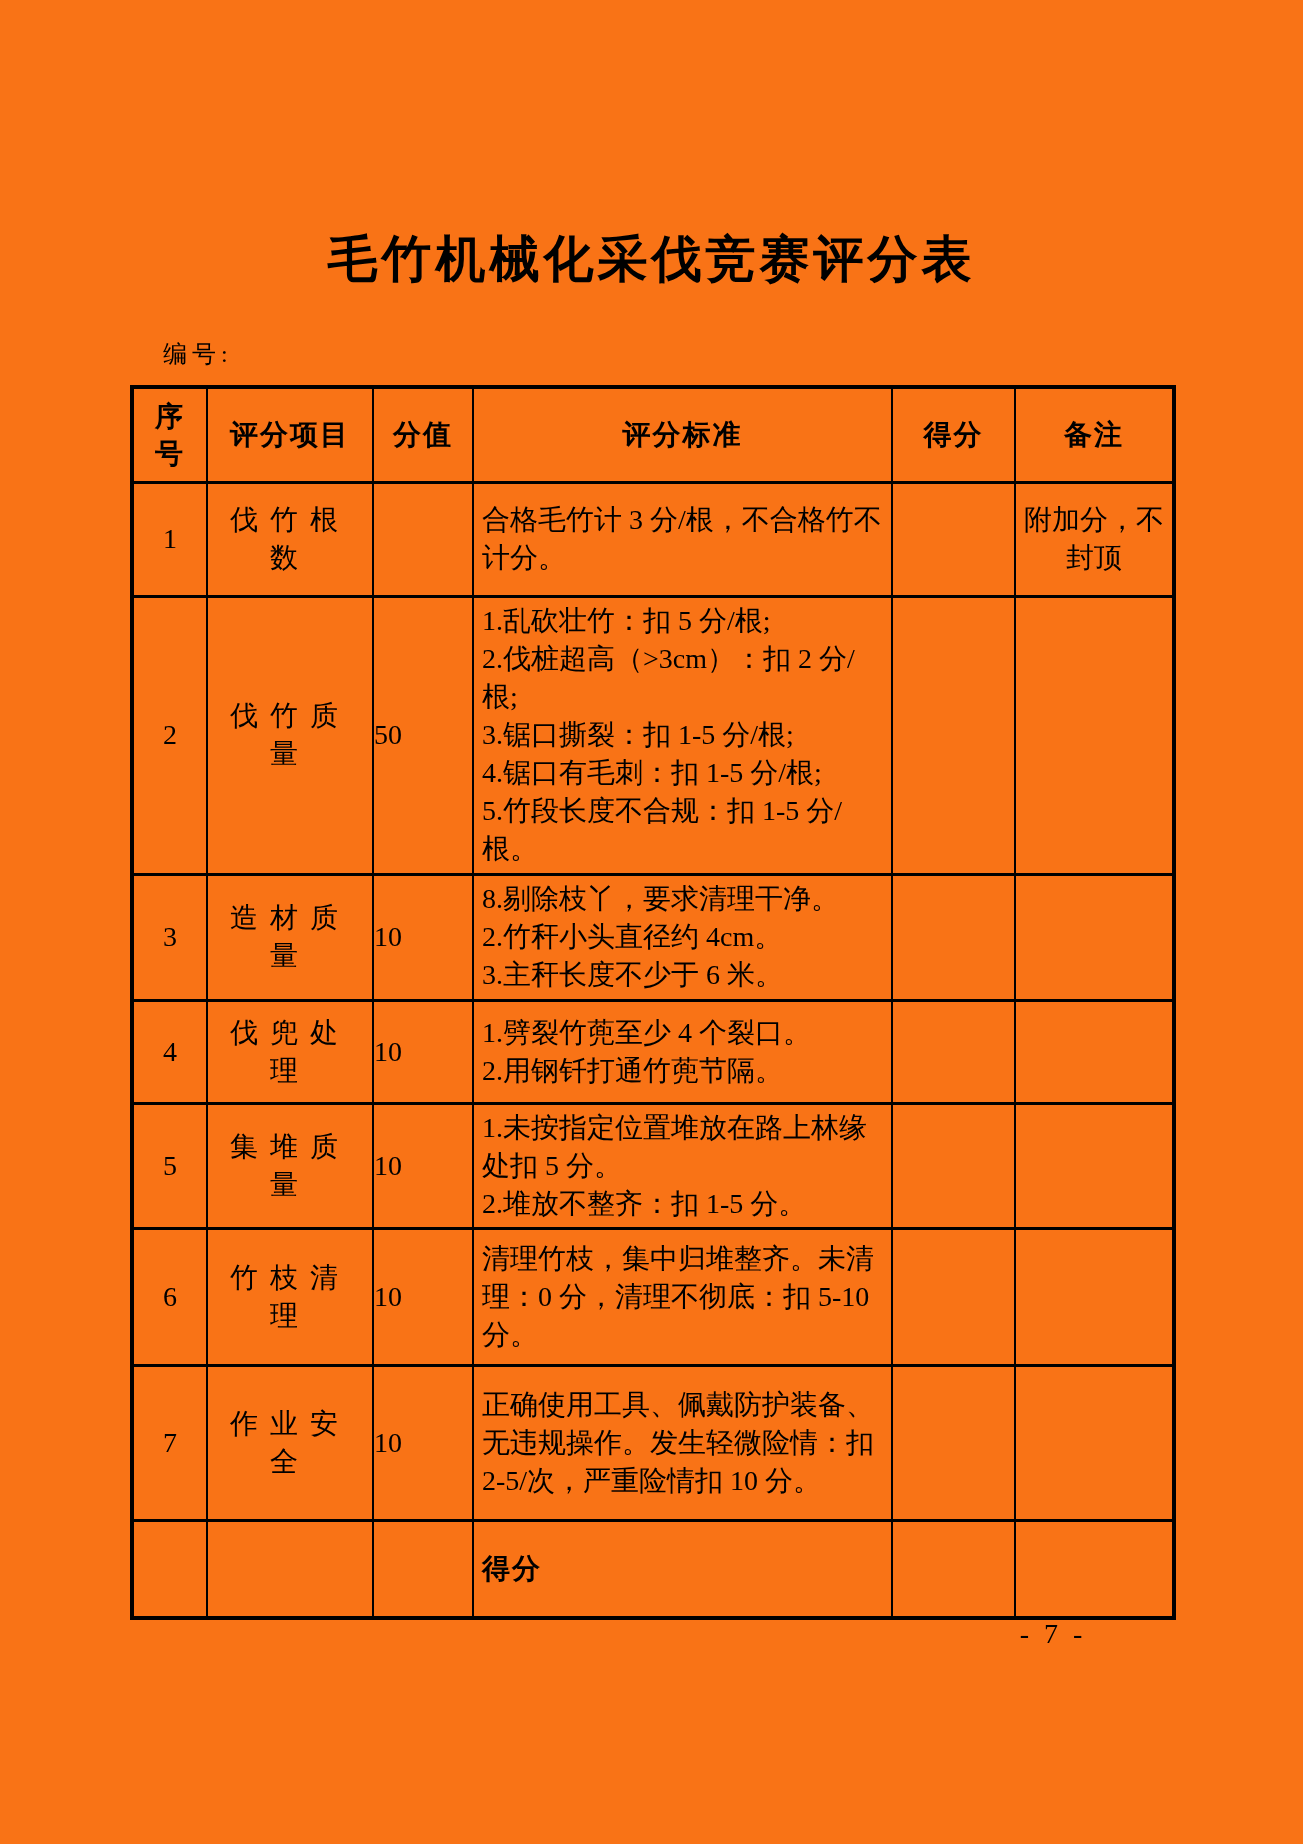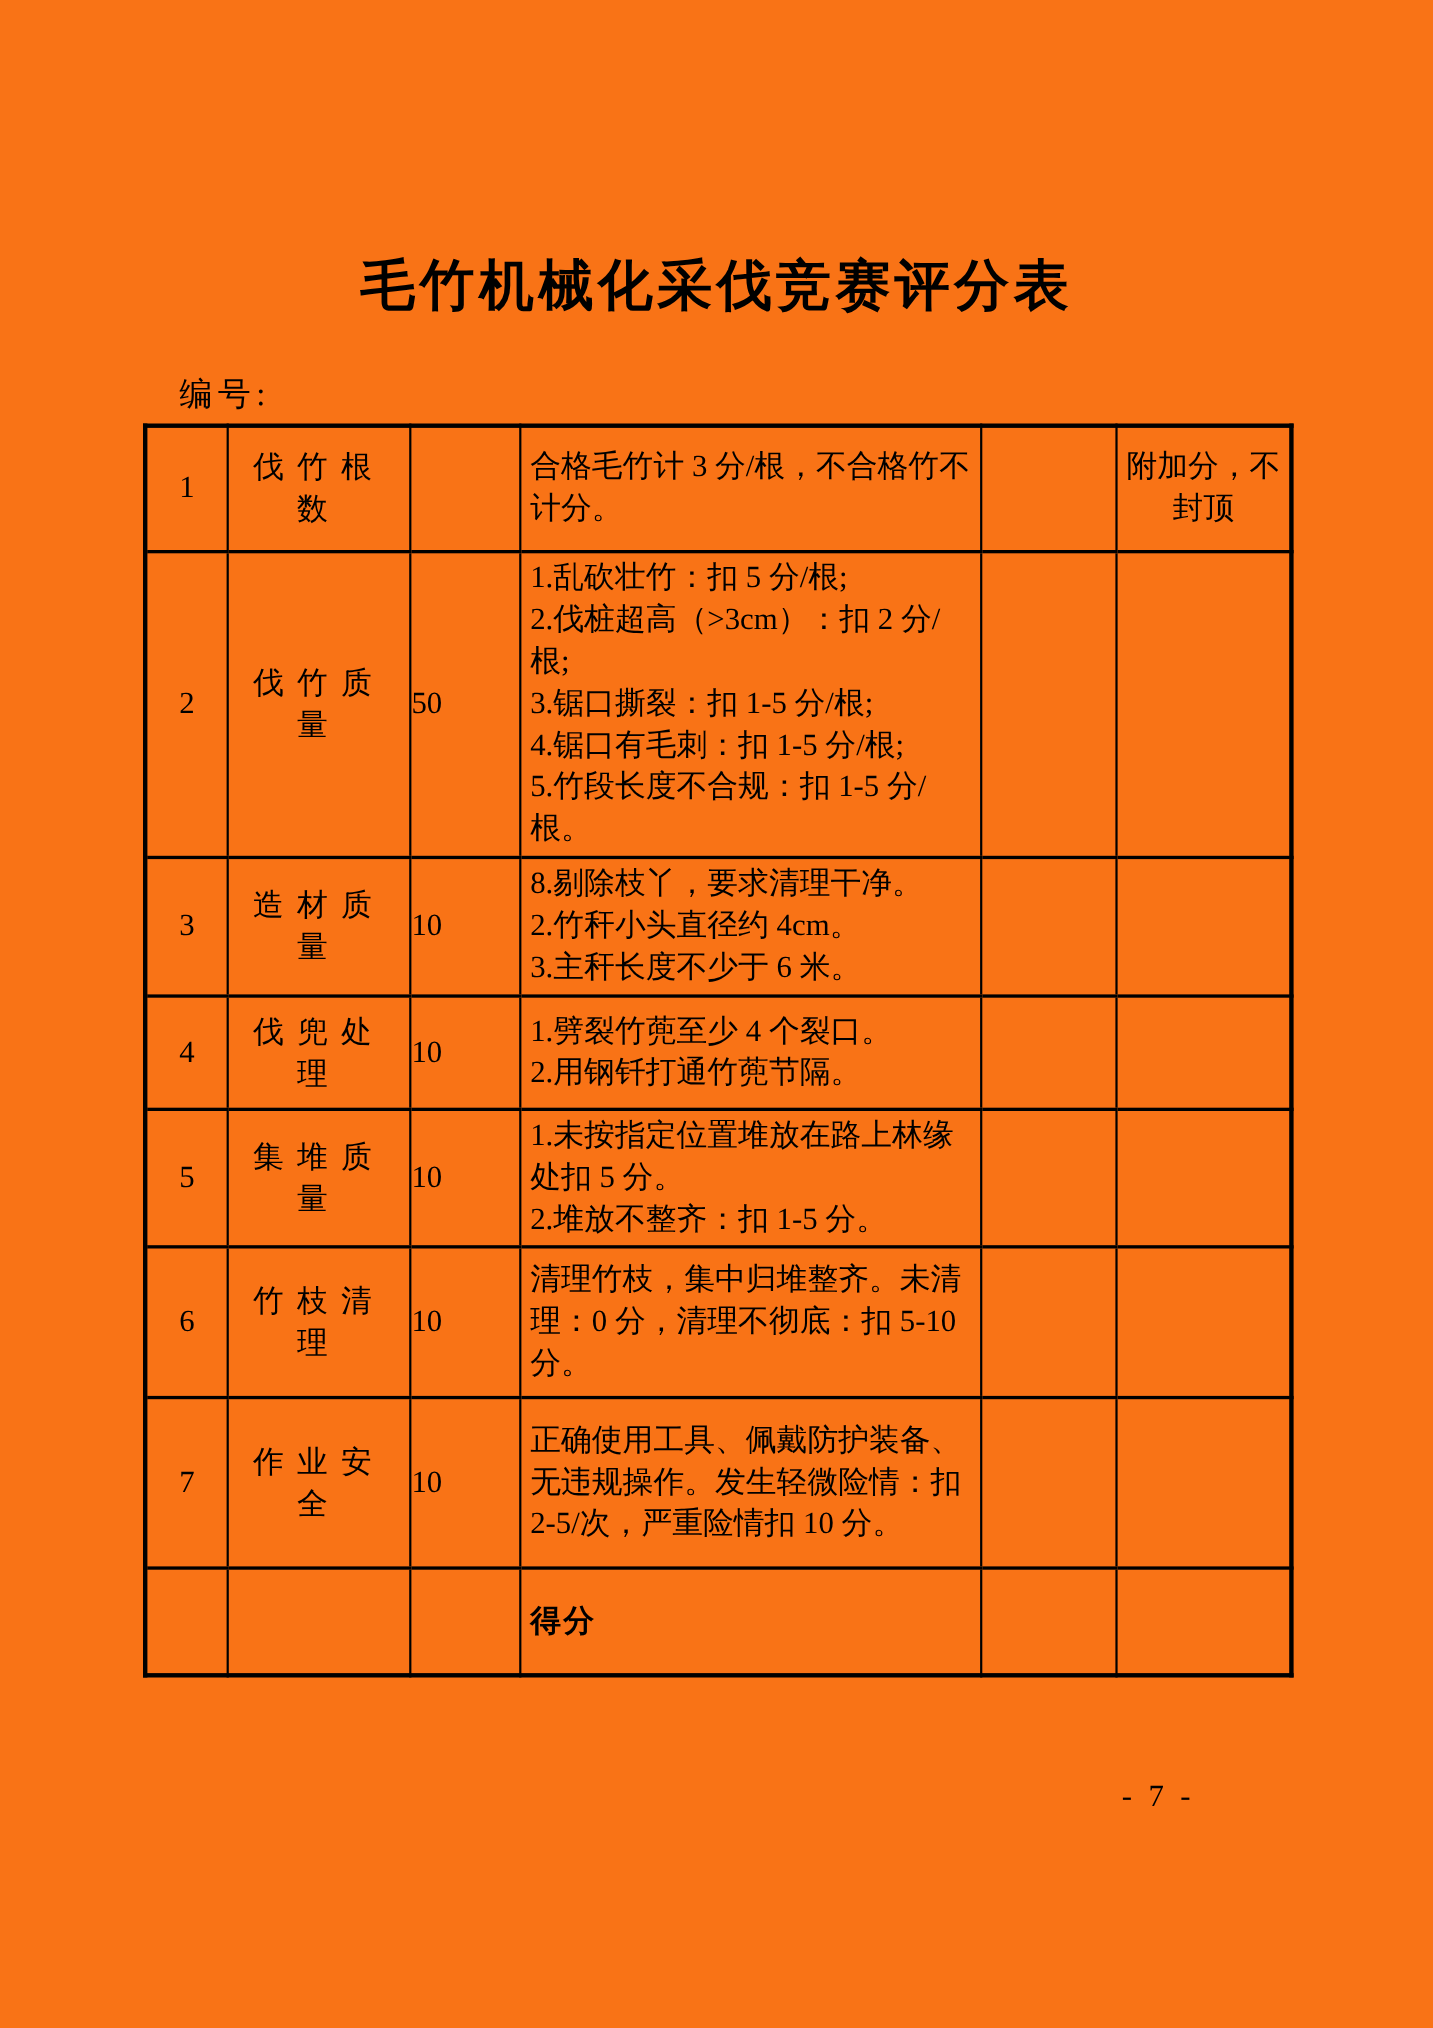--- a/index.html
+++ b/index.html
@@ -11,21 +11,21 @@
     overflow:hidden;
   }
   .title{
     position:absolute;top:226px;left:0;width:100%;
     text-align:center;
     font-size:50px;font-weight:bold;letter-spacing:4px;
     font-family:"Liberation Serif","DejaVu Serif",serif;
   }
   .serial{
     position:absolute;top:338px;left:163px;
-    font-size:30px;letter-spacing:5px;
+    font-size:24px;letter-spacing:5px;
   }
   table.score-table{
     position:absolute;top:385px;left:130px;
     width:1042px;
     border-collapse:collapse;table-layout:fixed;
     border:4px solid #000;
   }
   .score-table th,.score-table td{
     border:3px solid #000;
     border-left-width:2px;border-right-width:2px;
@@ -73,20 +73,28 @@
   <table class="score-table">
     <colgroup>
       <col style="width:75px">
       <col style="width:166px">
       <col style="width:100px">
       <col style="width:419px">
       <col style="width:123px">
       <col style="width:159px">
     </colgroup>
     <tbody>
+        <tr style="height:95px;">
+      <th class="col-no">序号</th>
+      <th>评分项目</th>
+      <th>分值</th>
+      <th>评分标准</th>
+      <th>得分</th>
+      <th>备注</th>
+    </tr>
 
     <tr style="height:114px;">
       <td class="cell-no">1</td>
       <td class="cell-item">伐竹根数</td>
       <td class="cell-points"></td>
       <td class="cell-criteria">
         <div>合格毛竹计 3 分/根，不合格竹不计分。</div>
       </td>
       <td class="cell-score"></td>
       <td class="cell-remark">附加分，不封顶</td>

